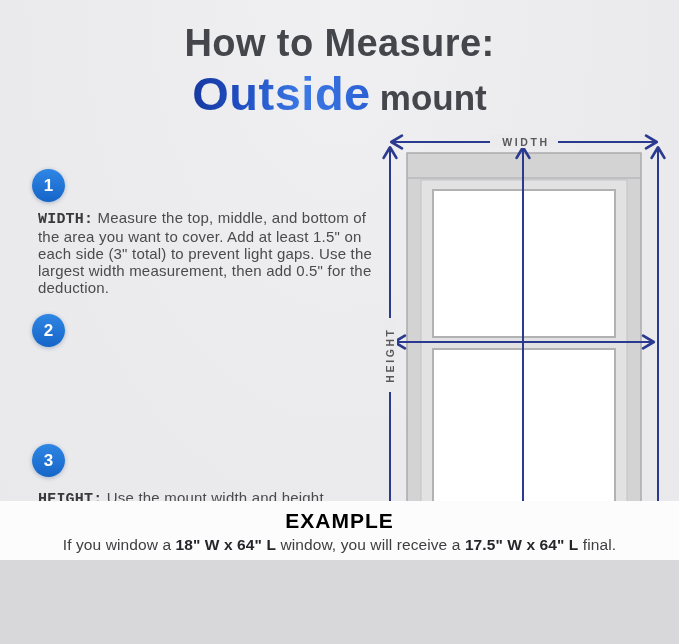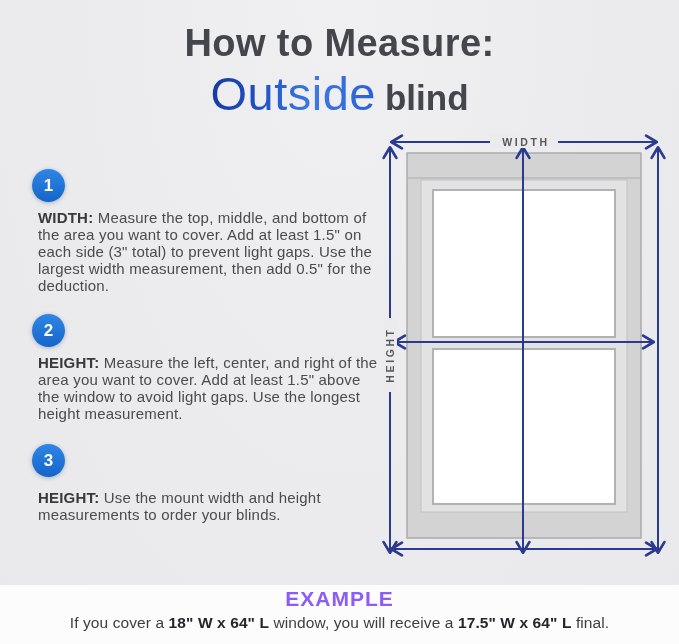--- a/index.html
+++ b/index.html
@@ -1,26 +1,26 @@
 <!DOCTYPE html>
 <html><head>
 <meta charset="utf-8">
 <style>
   html,body { margin:0; padding:0; background:#d8d8da; }
   .canvas {
-    position:relative; width:679px; height:644px; margin:0 auto;
+    position:relative; width:679px; height:560px; margin:0 auto;
     background: radial-gradient(ellipse at 50% 0%, #f0f0f2 0%, #ebebed 55%, #e9e9eb 100%);
     font-family:"Liberation Sans", sans-serif; overflow:hidden;
   }
   
   .title { position:absolute; top:22px; left:0; width:100%; text-align:center; }
   .title-line1 { font-size:38px; font-weight:700; color:#44464c; letter-spacing:0.4px; }
   .title-line2 { margin-top:1px; }
   .title-highlight {
-    font-size:47px; font-weight:400; letter-spacing:0.5px;
+    font-size:47px; font-weight:700; letter-spacing:0.5px;
     background:linear-gradient(95deg,#17389f 0%, #2050c4 30%, #3d79e4 62%, #2a5fd3 100%);
     -webkit-background-clip:text; background-clip:text; color:transparent;margin-top:48px;
   }
   .title-suffix { font-size:35px; font-weight:700; color:#44464c; margin-left:9px; }
   
   .step { position:absolute; left:30px; width:348px; }
   .step-1 { top:169px; }
   .step-2 { top:314px; }
   .step-3 { top:444px; }
   .step-badge {
@@ -28,56 +28,55 @@
     background:linear-gradient(180deg,#2f86e4 0%, #1565c8 100%);
     color:#ffffff; font-size:17px; font-weight:700;
     display:flex; align-items:center; justify-content:center;
     box-shadow:0 1px 4px rgba(40,70,120,.35); margin-left:2px;
   }
   .step-text {
     margin:7px 0 0 8px; font-size:15px; line-height:17px;
     color:#4b4b4d; letter-spacing:0.2px;
   }
   .step-3 .step-text { margin-top:12px; }
-  .step-text b { color:#39393b; }
+  .step-text b { color:#39393b;font-family:Liberation Mono, monospace; }
   
   .diagram { position:absolute; left:375px; top:128px; }
   .diag-label {
     font-family:"Liberation Sans", sans-serif; font-size:10.5px; font-weight:700;
     letter-spacing:2.6px; fill:#58585c;
   }
   
   .example-band {
     position:absolute; left:0; bottom:0; width:100%; height:59px;
     background:#fcfcfd; text-align:center;
   }
-  .example-heading { margin-top:2px; font-size:21px; font-weight:700; color:#8b5cf6; letter-spacing:1px; }
+  .example-heading { margin-top:8px; font-size:21px; font-weight:700; color:#000000; letter-spacing:1px; }
   .example-text { margin:3px 0 0; font-size:15.5px; color:#3e3e40; letter-spacing:0.1px; }
   .example-text b { color:#26262a; }
 </style>
 </head>
 <body>
 
 <div class="canvas">
 
   <div class="title">
     <div class="title-line1">How to Measure:</div>
     <div class="title-line2">
-      <span class="title-highlight">Outside</span><span class="title-suffix">blind</span>
+      <span class="title-highlight">Outside</span><span class="title-suffix">mount</span>
     </div>
   </div>
 
   <div class="step step-1">
     <div class="step-badge">1</div>
     <p class="step-text"><b>WIDTH:</b> <span>Measure the top, middle, and bottom of the area you want to cover. Add at least 1.5" on each side (3" total) to prevent light gaps. Use the largest width measurement, then add 0.5" for the deduction.</span></p>
   </div>
 
   <div class="step step-2">
     <div class="step-badge">2</div>
-    <p class="step-text"><b>HEIGHT:</b> <span>Measure the left, center, and right of the area you want to cover. Add at least 1.5" above the window to avoid light gaps. Use the longest height measurement.</span></p>
   </div>
 
   <div class="step step-3">
     <div class="step-badge">3</div>
     <p class="step-text"><b>HEIGHT:</b> <span>Use the mount width and height measurements to order your blinds.</span></p>
   </div>
 
   <svg class="diagram" width="304" height="442" viewBox="0 0 304 442">
     <defs>
       <marker id="ah" viewBox="0 0 12 12" refX="9.5" refY="6" markerWidth="8.5" markerHeight="8.5" orient="auto-start-reverse">
@@ -104,16 +103,16 @@
 
     <rect x="115" y="7" width="68" height="13" fill="#ebebed"></rect>
     <text class="diag-label" x="151" y="18" text-anchor="middle">WIDTH</text>
 
     <rect x="9" y="190" width="13" height="74" fill="#ebebed"></rect>
     <text class="diag-label" transform="translate(19,227) rotate(-90)" text-anchor="middle">HEIGHT</text>
   </svg>
 
   <div class="example-band">
     <div class="example-heading">EXAMPLE</div>
-    <p class="example-text"><span>If you cover a </span><b>18" W x 64" L</b><span> window, you will receive a </span><b>17.5" W x 64" L</b><span> final.</span></p>
+    <p class="example-text"><span>If you window a </span><b>18" W x 64" L</b><span> window, you will receive a </span><b>17.5" W x 64" L</b><span> final.</span></p>
   </div>
 
 </div>
 
 </body></html>

